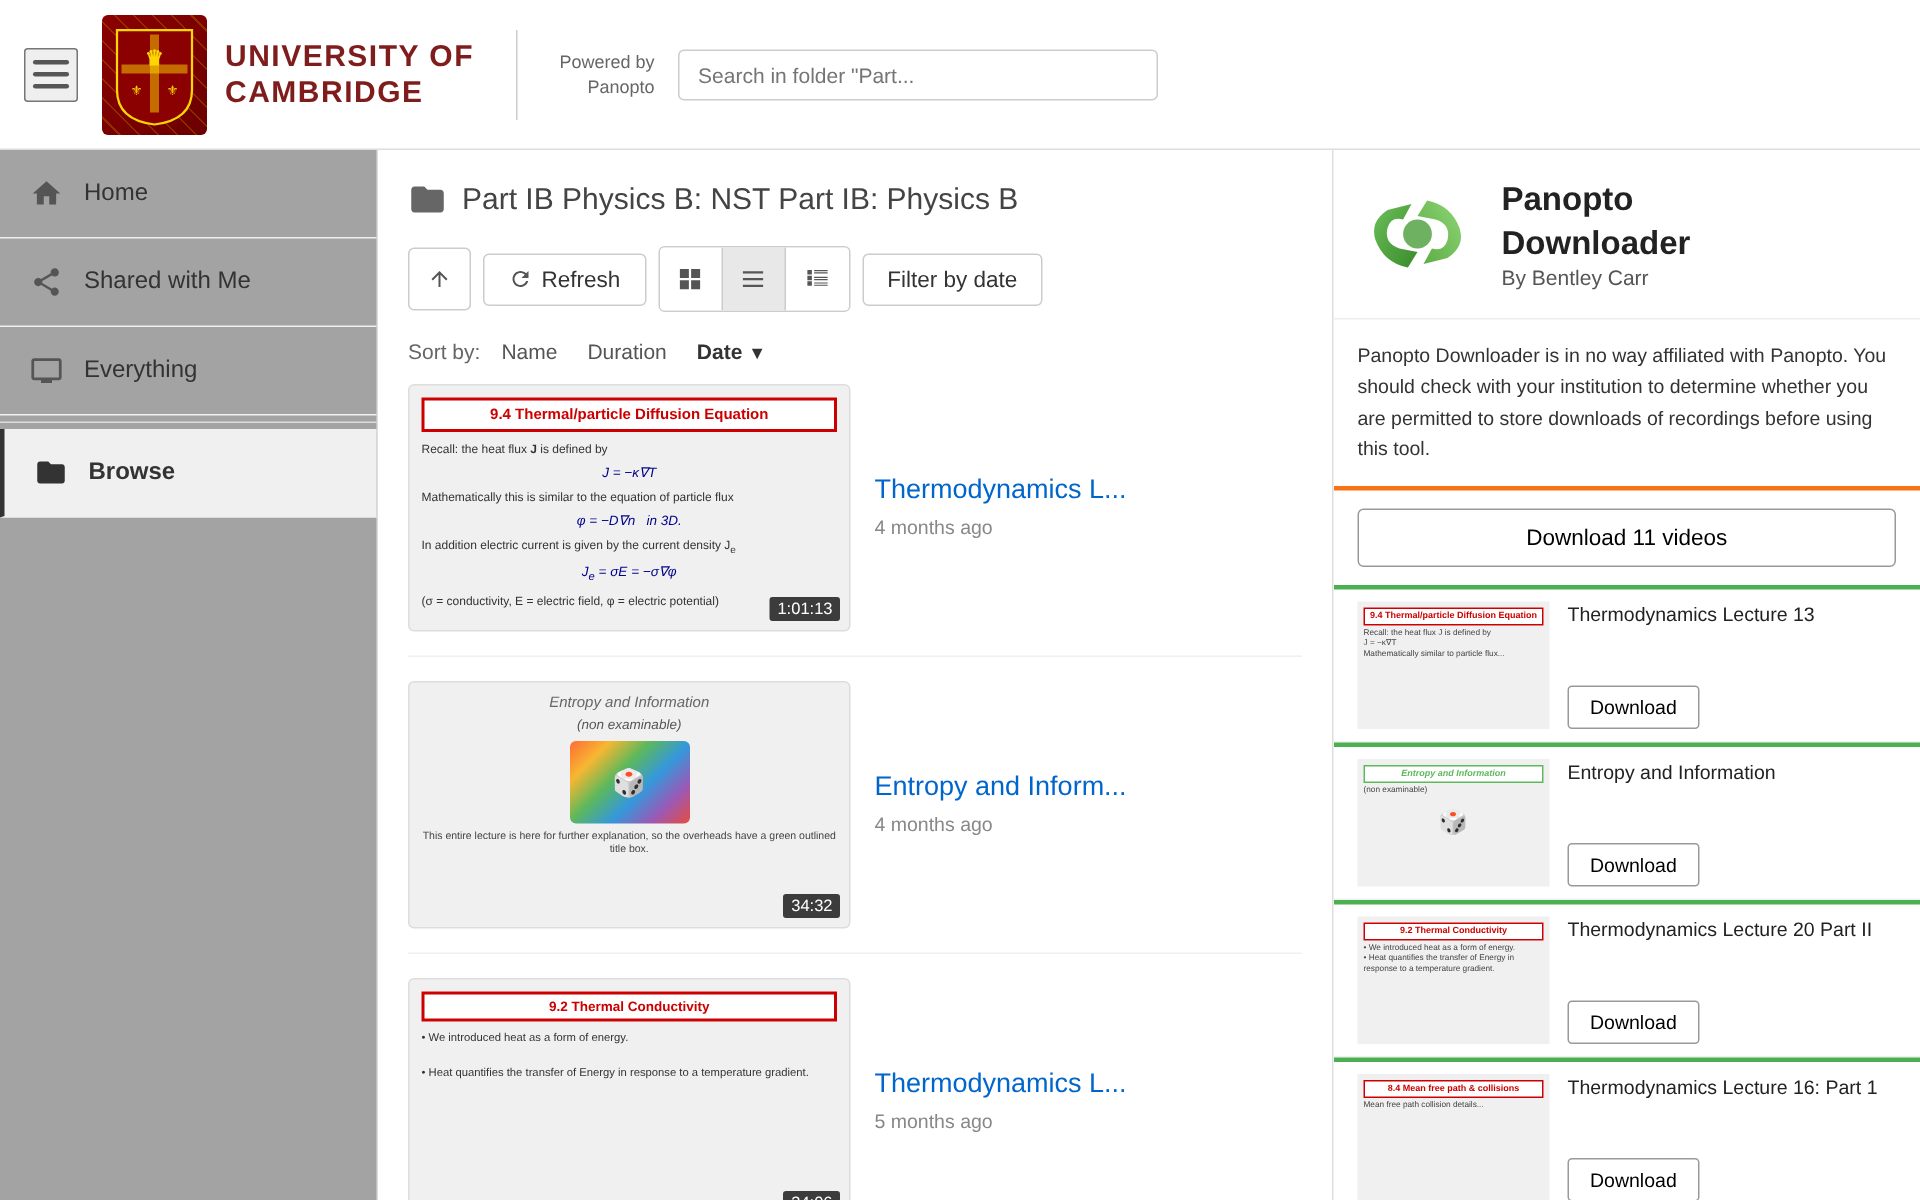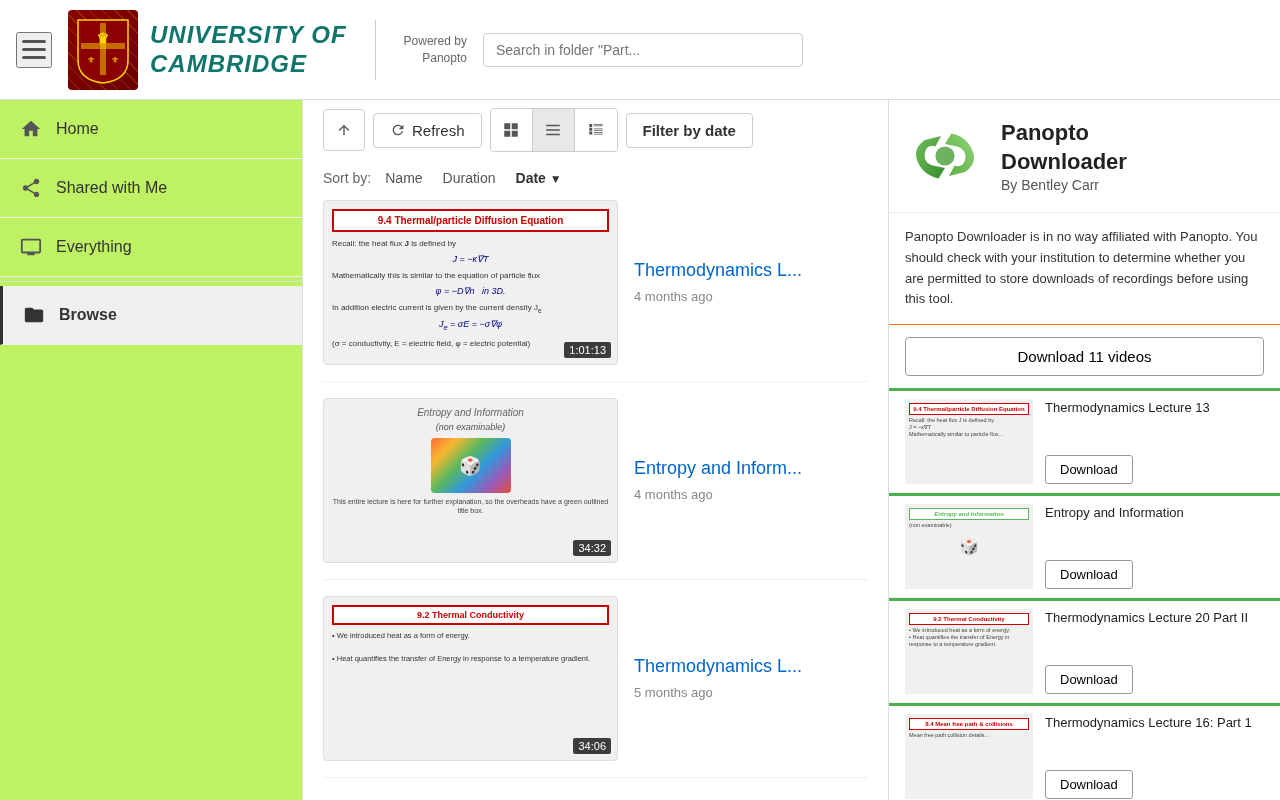--- a/index.html
+++ b/index.html
@@ -38,23 +38,22 @@
       width: 100%; height: 100%;
       background:
         repeating-linear-gradient(45deg, transparent, transparent 8px, rgba(200,150,0,0.3) 8px, rgba(200,150,0,0.3) 9px),
         linear-gradient(135deg, #8B0000, #6B0000);
       display: flex; align-items: center; justify-content: center;
     }
     .university-text {
       display: flex; flex-direction: column;
     }
     .univ-name {
-      font-size: 24px; font-weight: bold; color: #0f766e; letter-spacing: 1px;
+      font-size: 20px; font-weight: bold; color: #7f1d1d; letter-spacing: 1px;
       line-height: 1.2;
-      font-style: italic;
     }
     .divider-v {
       width: 1px; height: 60px; background: #ccc; margin: 0 12px;
     }
     .powered-by {
       font-size: 12px; color: #666; text-align: right; line-height: 1.4;
     }
     .search-bar {
       flex: 1;
       max-width: 320px;
@@ -67,25 +66,25 @@
 
     
     .body-area {
       display: flex;
       flex: 1;
       overflow: hidden;
     }
 
     
     .sidebar {
-      width: 303px;
+      width: 252px;
       border-right: 1px solid #ddd;
       display: flex;
       flex-direction: column;
-      background: #bef264;
+      background: #a3a3a3;
       flex-shrink: 0;
     }
     .sidebar-item {
       display: flex; align-items: center; gap: 14px;
       padding: 18px 20px;
       cursor: pointer;
       font-size: 16px; color: #333;
       border-bottom: 1px solid #f0f0f0;
     }
     .sidebar-item.active { background: #f0f0f0; font-weight: bold; border-left: 3px solid #333; }
@@ -131,21 +130,21 @@
       border: none; border-right: 1px solid #ccc;
       background: #fff; cursor: pointer;
       display: flex; align-items: center; justify-content: center;
       font-size: 16px;
     }
     .view-btn:last-child { border-right: none; }
     .view-btn.active { background: #e8e8e8; }
     .btn-filter {
       border: 1px solid #ccc; border-radius: 4px;
       background: #fff; cursor: pointer;
-      padding: 8px 16px; font-size: 15px; color: #333; font-weight: bold;
+      padding: 8px 16px; font-size: 15px; color: #333;
     }
 
     .sort-bar {
       display: flex; align-items: center; gap: 8px;
       padding: 4px 20px 12px 20px;
       font-size: 14px; color: #666;
     }
     .sort-option {
       cursor: pointer; padding: 2px 6px; color: #555; text-align: center;
     }
@@ -243,21 +242,21 @@
       width: 80px; height: 80px; flex-shrink: 0;
     }
     .panel-brand {
       font-size: 22px; font-weight: bold; color: #222; line-height: 1.3;
     }
     .panel-subbrand { font-size: 14px; color: #555; }
 
     .panel-disclaimer {
       padding: 14px 16px;
       font-size: 13px; color: #333; line-height: 1.6;
-      border-bottom: 1px solid #f97316;
+      border-bottom: 3px solid #f97316;
     }
 
     .download-all-btn {
       margin: 12px 16px;
       padding: 10px 20px;
       border: 1px solid #999;
       background: #fff;
       font-size: 15px; cursor: pointer;
       border-radius: 4px;
       display: block; width: calc(100% - 32px);
@@ -371,20 +370,26 @@
     <div class="sidebar-item active">
       <svg width="22" height="22" viewBox="0 0 24 24" fill="#333">
         <path d="M20 6h-8l-2-2H4c-1.1 0-2 .9-2 2v12c0 1.1.9 2 2 2h16c1.1 0 2-.9 2-2V8c0-1.1-.9-2-2-2z"></path>
       </svg>
       <span>Browse</span>
     </div>
   </nav>
 
   <main class="main-content">
 
+    <div class="folder-header">
+      <svg width="26" height="26" viewBox="0 0 24 24" fill="#666">
+        <path d="M20 6h-8l-2-2H4c-1.1 0-2 .9-2 2v12c0 1.1.9 2 2 2h16c1.1 0 2-.9 2-2V8c0-1.1-.9-2-2-2z"></path>
+      </svg>
+      <span class="folder-title">Part IB Physics B: NST Part IB: Physics B</span>
+    </div>
 
     <div class="toolbar">
       <button class="btn-icon">
         <svg width="16" height="16" viewBox="0 0 24 24" fill="#555">
             <path d="M4 12l1.41 1.41L11 7.83V20h2V7.83l5.58 5.59L20 12l-8-8-8 8z"></path>
           </svg>
       </button>
       <button class="btn-refresh">
         <svg width="16" height="16" viewBox="0 0 24 24" fill="#555">
             <path d="M17.65 6.35C16.2 4.9 14.21 4 12 4c-4.42 0-7.99 3.58-7.99 8s3.57 8 7.99 8c3.73 0 6.84-2.55 7.73-6h-2.08c-.82 2.33-3.04 4-5.65 4-3.31 0-6-2.69-6-6s2.69-6 6-6c1.66 0 3.14.69 4.22 1.78L13 11h7V4l-2.35 2.35z"></path>

